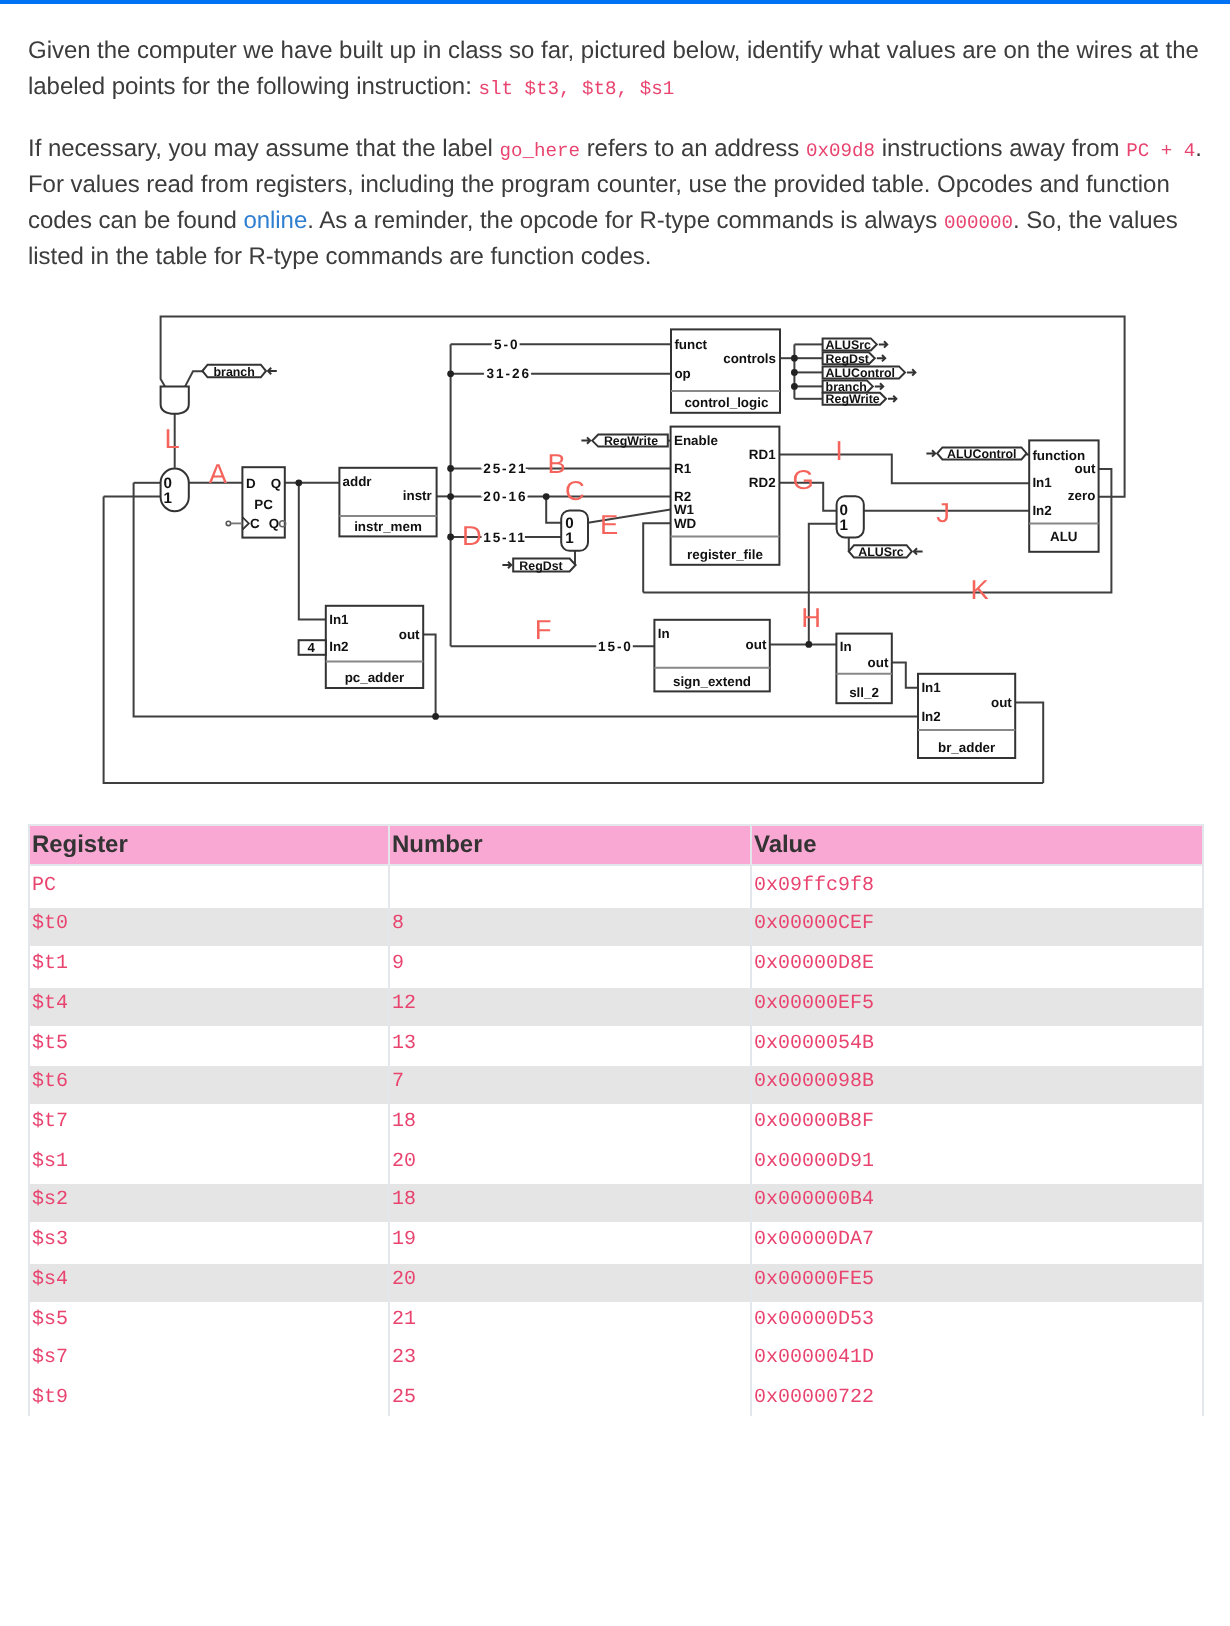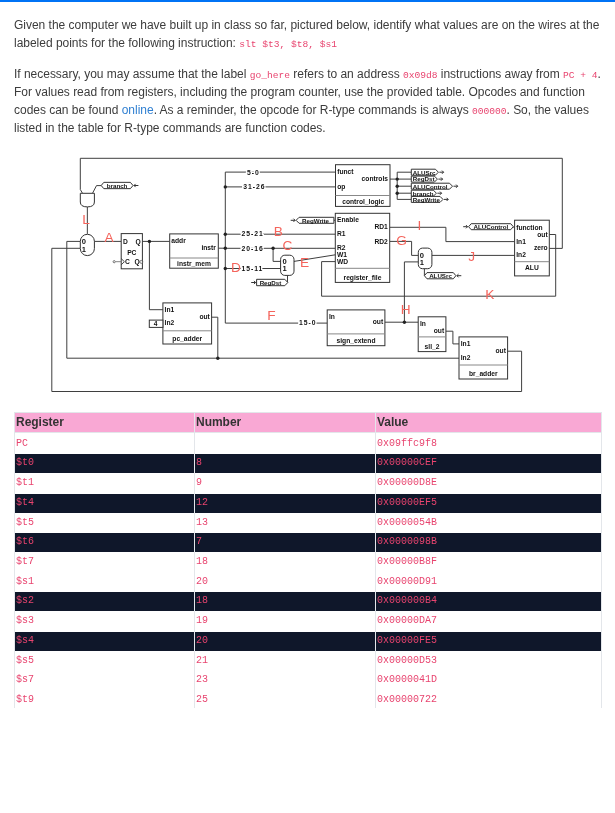--- a/index.html
+++ b/index.html
@@ -30,21 +30,21 @@
   table.reg th, table.reg td {
       border:1px solid #e3e6ea; padding:0 0 0 1px; text-align:left;
       vertical-align:middle; height:18.7px; line-height:18.7px;
   }
   table.reg th { background:#f9a8d4; font-size:12px; color:#333333;
                  font-weight:bold; letter-spacing:-0.02px; height:18.7px;
                  line-height:18.7px;margin-left:32px; }
   table.reg td { font-family:"Liberation Mono", monospace; font-size:10px;
                  color:#e8446f; background:#ffffff; line-height:18.7px;
                  position:relative; top:2.2px; }
-  table.reg tr.alt td { background:#0f172a; }
+  table.reg tr.alt td { background:#e5e5e5; }
   col.c1 { width:180px; }
   col.c2 { width:181px; }
   col.c3 { width:226px; }
 </style>
 </head>
 <body>
 
 <div class="topbar"></div>
 
 <div class="content">

